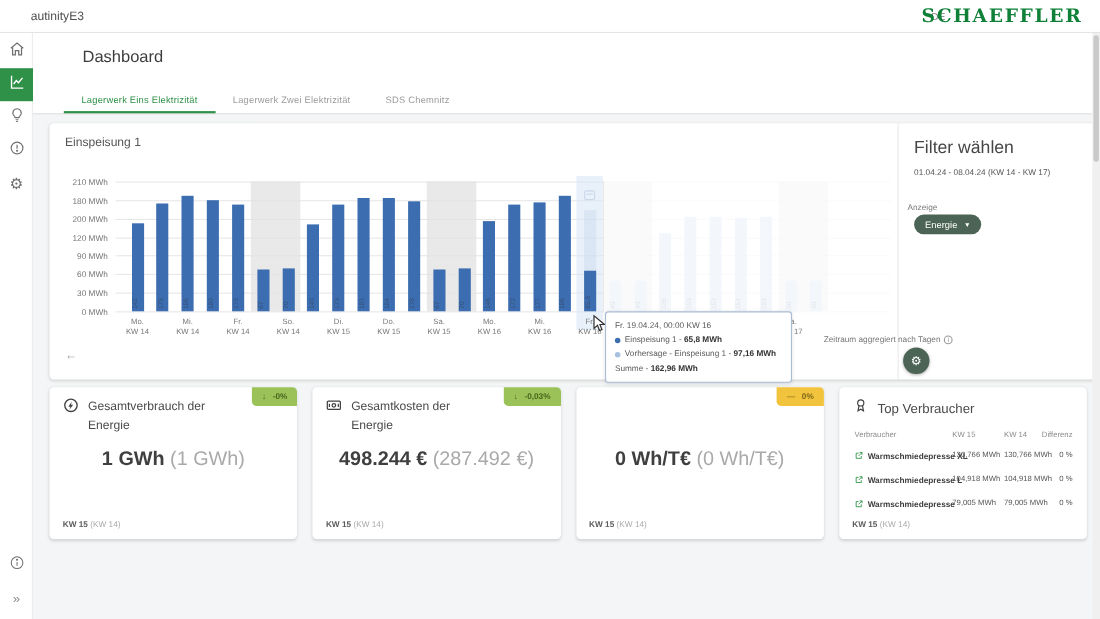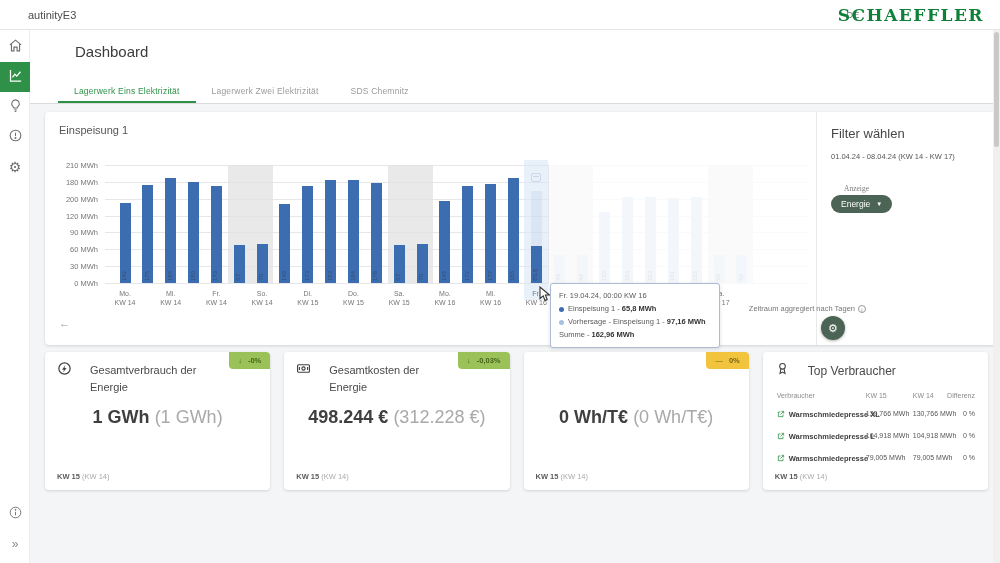--- a/index.html
+++ b/index.html
@@ -66,34 +66,34 @@
 
   .tooltip { position:absolute; left:505px; top:171px; width:170px; background:#fff;
     border:1px solid #a9bcd4; border-radius:3px; box-shadow:0 1px 4px rgba(0,0,0,.12);
     padding:5px 8px 6px; font-size:7.5px; color:#5a5a5a; z-index:40; line-height:13px; }
   .tooltip b { color:#333; }
   .tt-dot { display:inline-block; width:5px; height:5px; border-radius:50%; margin-right:4px; vertical-align:middle; }
 
   
   .filter-divider { position:absolute; left:771px; top:0; width:1px; height:233px; background:#e9e9e9; }
   .filter-panel { position:absolute; left:772px; top:0; width:143px; height:233px; }
-  .filter-title { position:absolute; left:14px; top:14px; font-size:13px; color:#464646; }
+  .filter-title { position:absolute; left:14px; top:14px; font-size:16px; color:#464646; }
   .filter-range { position:absolute; left:14px; top:40px; font-size:7.5px; color:#555; }
-  .anzeige-label { position:absolute; left:27px; top:72px; font-size:7.5px; color:#7a7a7a;font-family:Liberation Serif, serif; }
+  .anzeige-label { position:absolute; left:8px; top:72px; font-size:7.5px; color:#7a7a7a; }
   .energie-pill { position:absolute; left:14px; top:83px; background:#4b6455; color:#fff;
     font-size:8.5px; padding:4px 10px; border-radius:11px; cursor:pointer; }
   .energie-pill .caret { font-size:6px; margin-left:6px; vertical-align:1px; }
   .fab { position:absolute; left:776px; top:204px; width:24px; height:24px; border-radius:50%;
     background:#4b6455; color:#fff; display:flex; align-items:center; justify-content:center;
     font-size:11px; cursor:pointer; box-shadow:0 1px 3px rgba(0,0,0,.3); }
 
   
   .cards-row { position:absolute; left:45px; top:352px; width:943px; height:138px; display:flex; gap:14px; }
   .stat-card { flex:1; position:relative; background:#fff; border-radius:4px; box-shadow:0 1px 3px rgba(0,0,0,.14); }
-  .sc-head { position:absolute; left:12px; top:10px; right:64px; display:flex; gap:18px; align-items:flex-start; }
+  .sc-head { position:absolute; left:12px; top:10px; right:64px; display:flex; gap:8px; align-items:flex-start; }
   .sc-head svg { width:15px; height:15px; flex:none; margin-top:-1px; }
   .sc-title { font-size:11px; color:#4a4a4a; line-height:1.5; }
   .badge { position:absolute; right:0; top:0; padding:4px 9px; border-radius:0 4px 0 4px;
     font-size:7.5px; font-weight:bold; }
   .badge .b-icon { margin-right:6px; font-weight:normal; }
   .sc-value { position:absolute; left:0; right:0; top:55px; text-align:center; font-size:18px; white-space:nowrap; }
   .sc-value b { color:#3f3f3f; }
   .sc-value span { color:#a9a9a9; }
   .sc-footer { position:absolute; left:12px; bottom:9px; font-size:7.5px; color:#aaa; }
   .sc-footer b { color:#5c5c5c; }
@@ -410,21 +410,21 @@
             <rect x="2.5" y="6" width="19" height="12" rx="1.5"></rect>
             <circle cx="12" cy="12" r="2.6"></circle>
             <path d="M5.5 9.5v5M18.5 9.5v5"></path>
           </svg></span>
       <span class="sc-title">Gesamtkosten der Energie</span>
     </div>
     <div class="badge" style="background: rgb(154, 194, 88); color: rgb(71, 100, 28);">
       <span class="b-icon">↓</span><span>-0,03%</span>
     </div>
     <div class="sc-value">
-      <b>498.244 €</b> <span>(312.228 €)</span>
+      <b>498.244 €</b> <span>(287.492 €)</span>
     </div>
     <div class="sc-footer">
       <b>KW 15</b> <span>(KW 14)</span>
     </div>
   </div>
 
   <div class="stat-card">
     <div class="badge" style="background: rgb(242, 196, 61); color: rgb(125, 100, 25);">
       <span class="b-icon">—</span><span>0%</span>
     </div>

